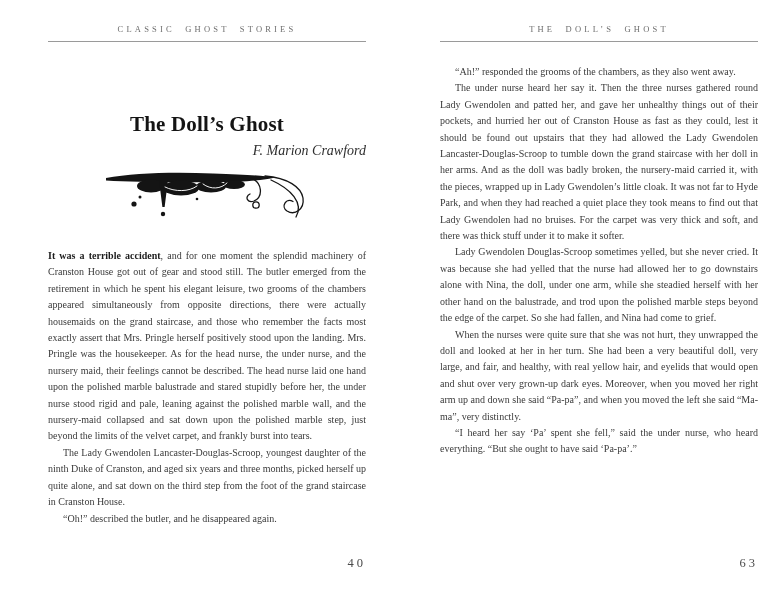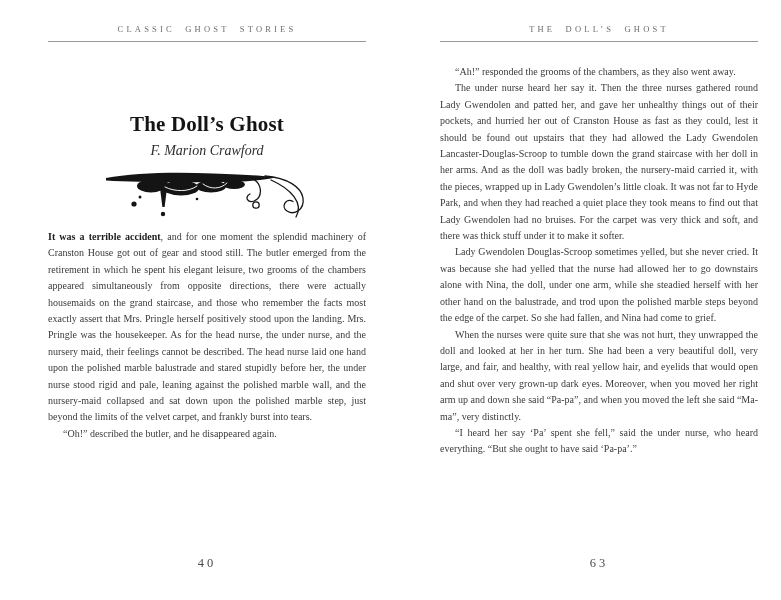--- a/index.html
+++ b/index.html
@@ -51,20 +51,21 @@
     font-size: 21px;
     font-weight: bold;
     color: #141414;
     letter-spacing: 0.2px;
   }
   .story-author {
     margin-top: 6px;
     font-style: italic;
     font-size: 14px;
     color: #2e2e2e;
+    text-align: right;
   }
   .ornament {
     margin-top: 6px;
     line-height: 0;
   }
 
   .body-text {
     position: absolute;
     left: 0;
     right: 0;
@@ -72,29 +73,29 @@
     line-height: 16.4px;
     color: #3a3a3a;
     text-align: justify;
   }
   .body-left  { top: 229px; }
   .body-right { top: 64px; }
   .body-text p {
     margin: 0;
     text-indent: 15px;
   }
-  .body-text p.no-indent { text-indent: 0; }
+  .body-text p.no-indent { text-indent: 0; margin-top: 19px; }
   .body-text strong { color: #1c1c1c; }
 
   .folio {
     position: absolute;
     top: 556px;
     left: 0;
     right: 0;
-    text-align: center;
+    text-align: right;
     font-size: 12.5px;
     letter-spacing: 3px;
     color: #4a4a4a;
   }
 </style>
 </head>
 <body>
 
 <div class="spread">
 
@@ -131,20 +132,21 @@
             <circle cx="151" cy="40" r="3.2"></circle>
             <path d="M160,11 C183,13 196,22 198,33 C199.5,44 190,51 182,46 C175.5,41.5 181,32.5 188,36.5"></path>
             <path d="M166,15 C186,24 199,38 191,52"></path>
           </g>
         </svg>
       </div>
     </div>
 
     <div class="body-text body-left">
       <p class="no-indent"><strong>It was a terrible accident</strong><span>, and for one moment the splendid machinery of Cranston House got out of gear and stood still. The butler emerged from the retirement in which he spent his elegant leisure, two grooms of the chambers appeared simultaneously from opposite directions, there were actually housemaids on the grand staircase, and those who remember the facts most exactly assert that Mrs. Pringle herself positively stood upon the landing. Mrs. Pringle was the housekeeper. As for the head nurse, the under nurse, and the nursery maid, their feelings cannot be described. The head nurse laid one hand upon the polished marble balustrade and stared stupidly before her, the under nurse stood rigid and pale, leaning against the polished marble wall, and the nursery-maid collapsed and sat down upon the polished marble step, just beyond the limits of the velvet carpet, and frankly burst into tears.</span></p>
+      <p>The Lady Gwendolen Lancaster-Douglas-Scroop, youngest daughter of the ninth Duke of Cranston, and aged six years and three months, picked herself up quite alone, and sat down on the third step from the foot of the grand staircase in Cranston House.</p>
       <p>“Oh!” described the butler, and he disappeared again.</p>
     </div>
 
     <div class="folio">40</div>
   </section>
 
   <section class="page page-right">
     <div class="running-head">THE DOLL’S GHOST</div>
 
     <div class="body-text body-right">

